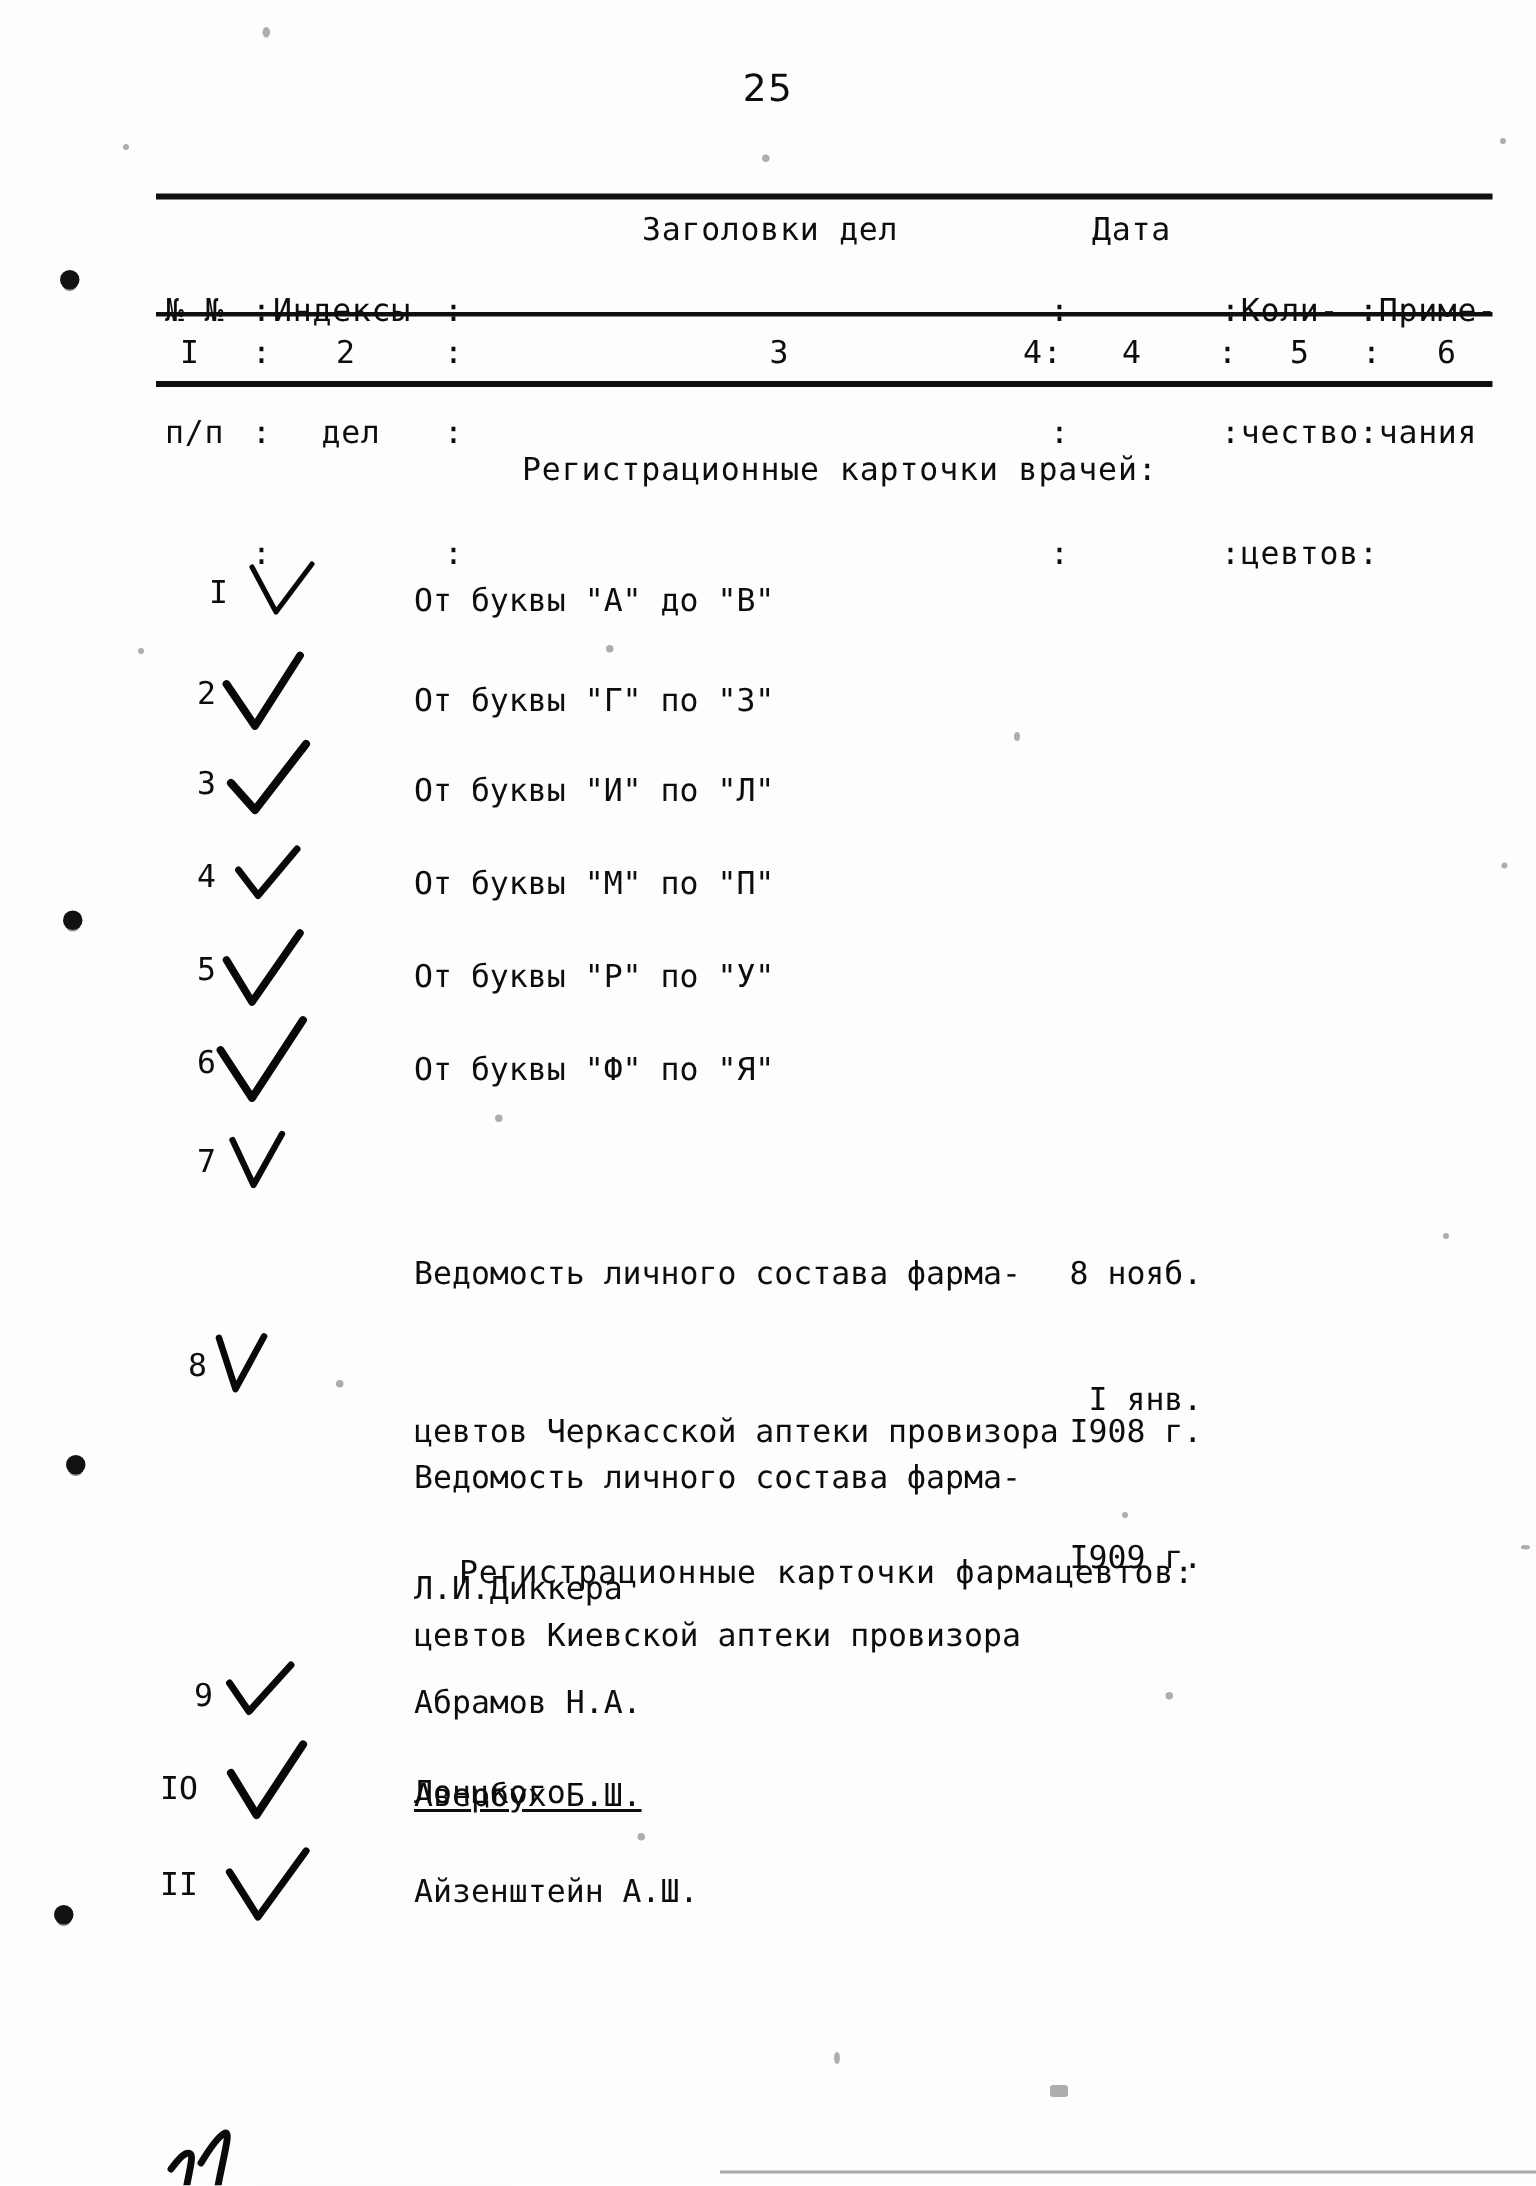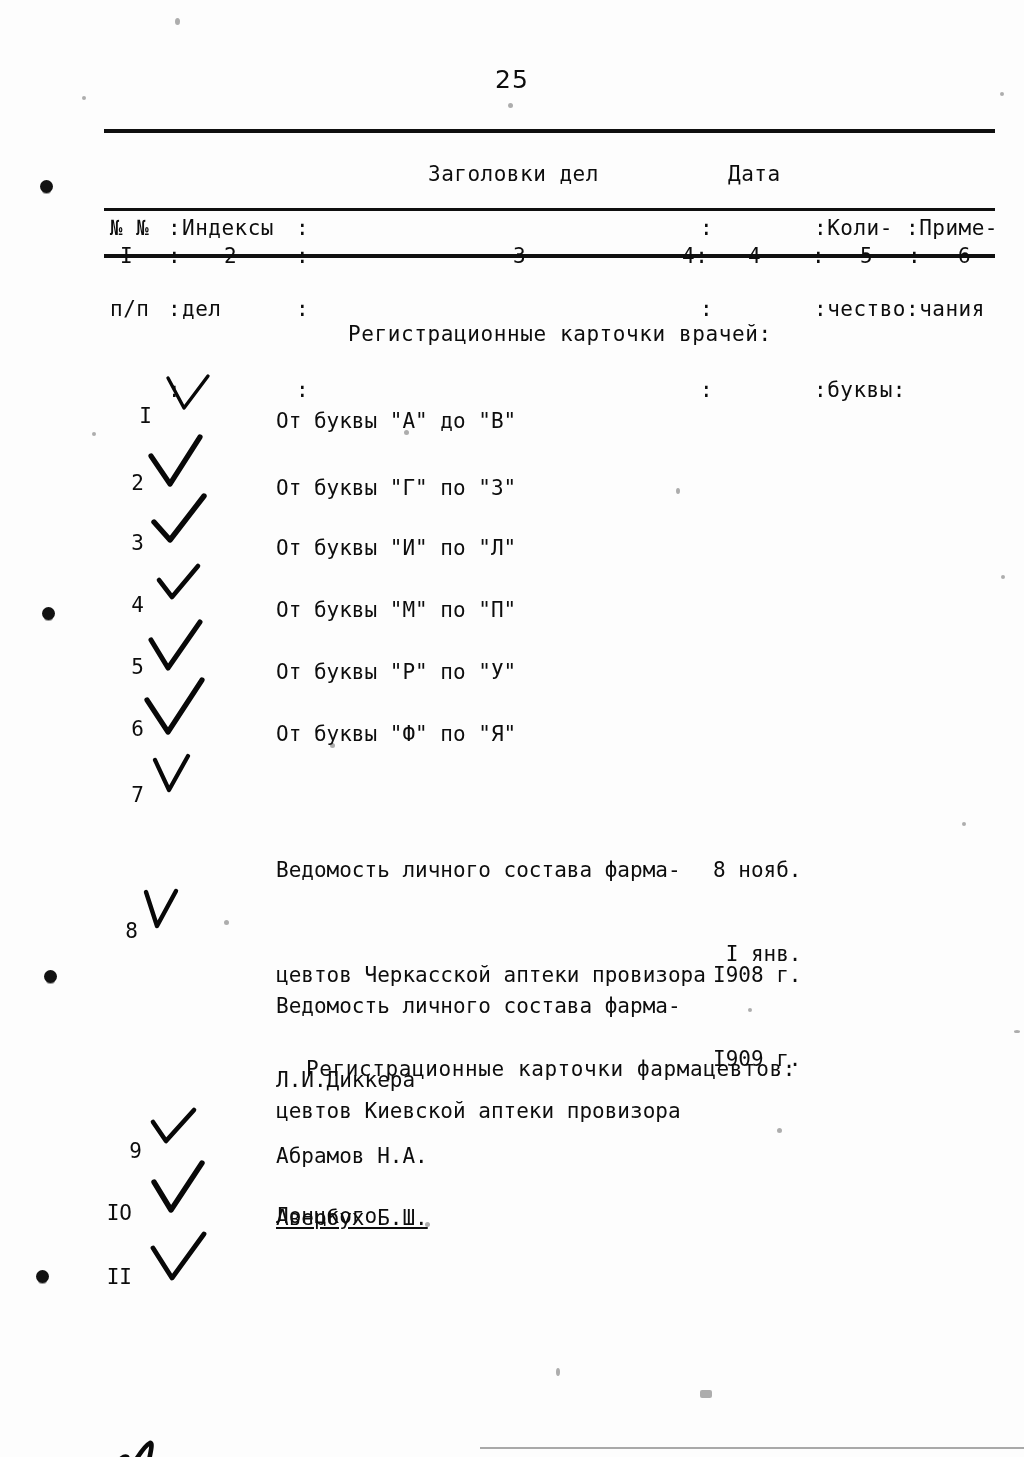--- a/index.html
+++ b/index.html
@@ -15,21 +15,21 @@
     height: 1457px;
     margin: 0 auto;
     background: #fdfdfd;
     overflow: hidden;
     font-family: "DejaVu Sans Mono", "Liberation Mono", monospace;
     color: #0d0d0d;
     -webkit-font-smoothing: none;
   }
 
   
-  .abs { position: absolute; white-space: pre; margin-top: 21px; }
+  .abs { position: absolute; white-space: pre; }
 
   
   #page-number {
     left: 0; right: 0; top: 44px;
     text-align: center;
     font-size: 25px;
     letter-spacing: 1px;
     font-family: "DejaVu Sans", "Liberation Sans", sans-serif;
   }
 
@@ -164,21 +164,21 @@
   </div>
 
   <div class="abs hdr" style="left:168px; top:140px;">
     <div>:</div>
     <div>:</div>
     <div>:</div>
   </div>
 
   <div class="abs hdr" style="left:182px; top:140px;">
     <div>Индексы</div>
-    <div style="width:104px;">дел</div>
+    <div style="text-align:center; width:104px;">дел</div>
   </div>
 
   <div class="abs hdr" style="left:296px; top:140px;">
     <div>:</div>
     <div>:</div>
     <div>:</div>
   </div>
 
   <div class="abs hdr" style="left:428px; top:140px;text-align:right;">Заголовки дел</div>
 
@@ -186,21 +186,21 @@
     <div>:</div>
     <div>:</div>
     <div>:</div>
   </div>
 
   <div class="abs hdr" style="left:728px; top:140px;">Дата</div>
 
   <div class="abs hdr" style="left:814px; top:140px;">
     <div>:Коли-</div>
     <div>:чество</div>
-    <div>:буквы:</div>
+    <div>:цевтов:</div>
   </div>
 
   <div class="abs hdr" style="left:906px; top:140px;">
     <div>:Приме-</div>
     <div>:чания</div>
   </div>
 
   <div class="abs hdr" style="left:120px; top:222px;">I</div>
   <div class="abs hdr" style="left:168px; top:222px;">:</div>
   <div class="abs hdr" style="left:224px; top:222px;">2</div>
@@ -307,20 +307,21 @@
 
   <div class="abs row-num" style="left:98px; top:1180px;">IO</div>
   <div class="abs entry-title" style="left:276px; top:1180px;text-decoration:underline;">Авербух Б.Ш.</div>
   <div class="checkmark" style="left:150px; top:1160px;">
     <svg width="60" height="56" viewBox="0 0 60 56">
         <path d="M4 22 L21 50 L52 3" stroke-width="5.4"></path>
       </svg>
   </div>
 
   <div class="abs row-num" style="left:98px; top:1244px;">II</div>
+  <div class="abs entry-title" style="left:276px; top:1244px;">Айзенштейн А.Ш.</div>
   <div class="checkmark" style="left:150px; top:1232px;">
     <svg width="62" height="52" viewBox="0 0 62 52">
         <path d="M3 16 L22 46 L54 2" stroke-width="4.8"></path>
       </svg>
   </div>
 
   <div class="abs" id="folio-mark">
     <svg width="70" height="64" viewBox="0 0 70 64" aria-hidden="true">
       <path d="M6 30 C12 22 16 18 19 20 C21 22 18 32 16 44 C15 52 15 57 16 60"></path>
       <path d="M26 26 C32 16 38 8 42 6 C45 5 43 14 40 28 C37 42 35 52 35 59"></path>

